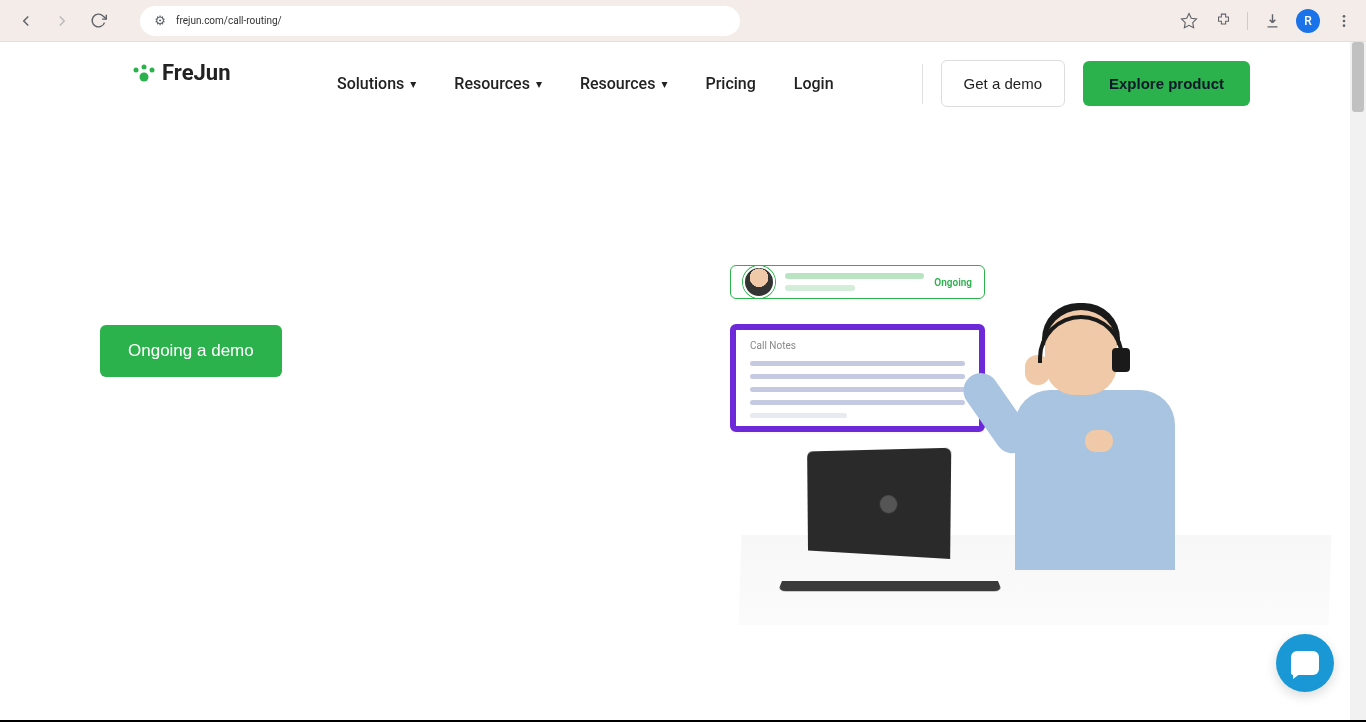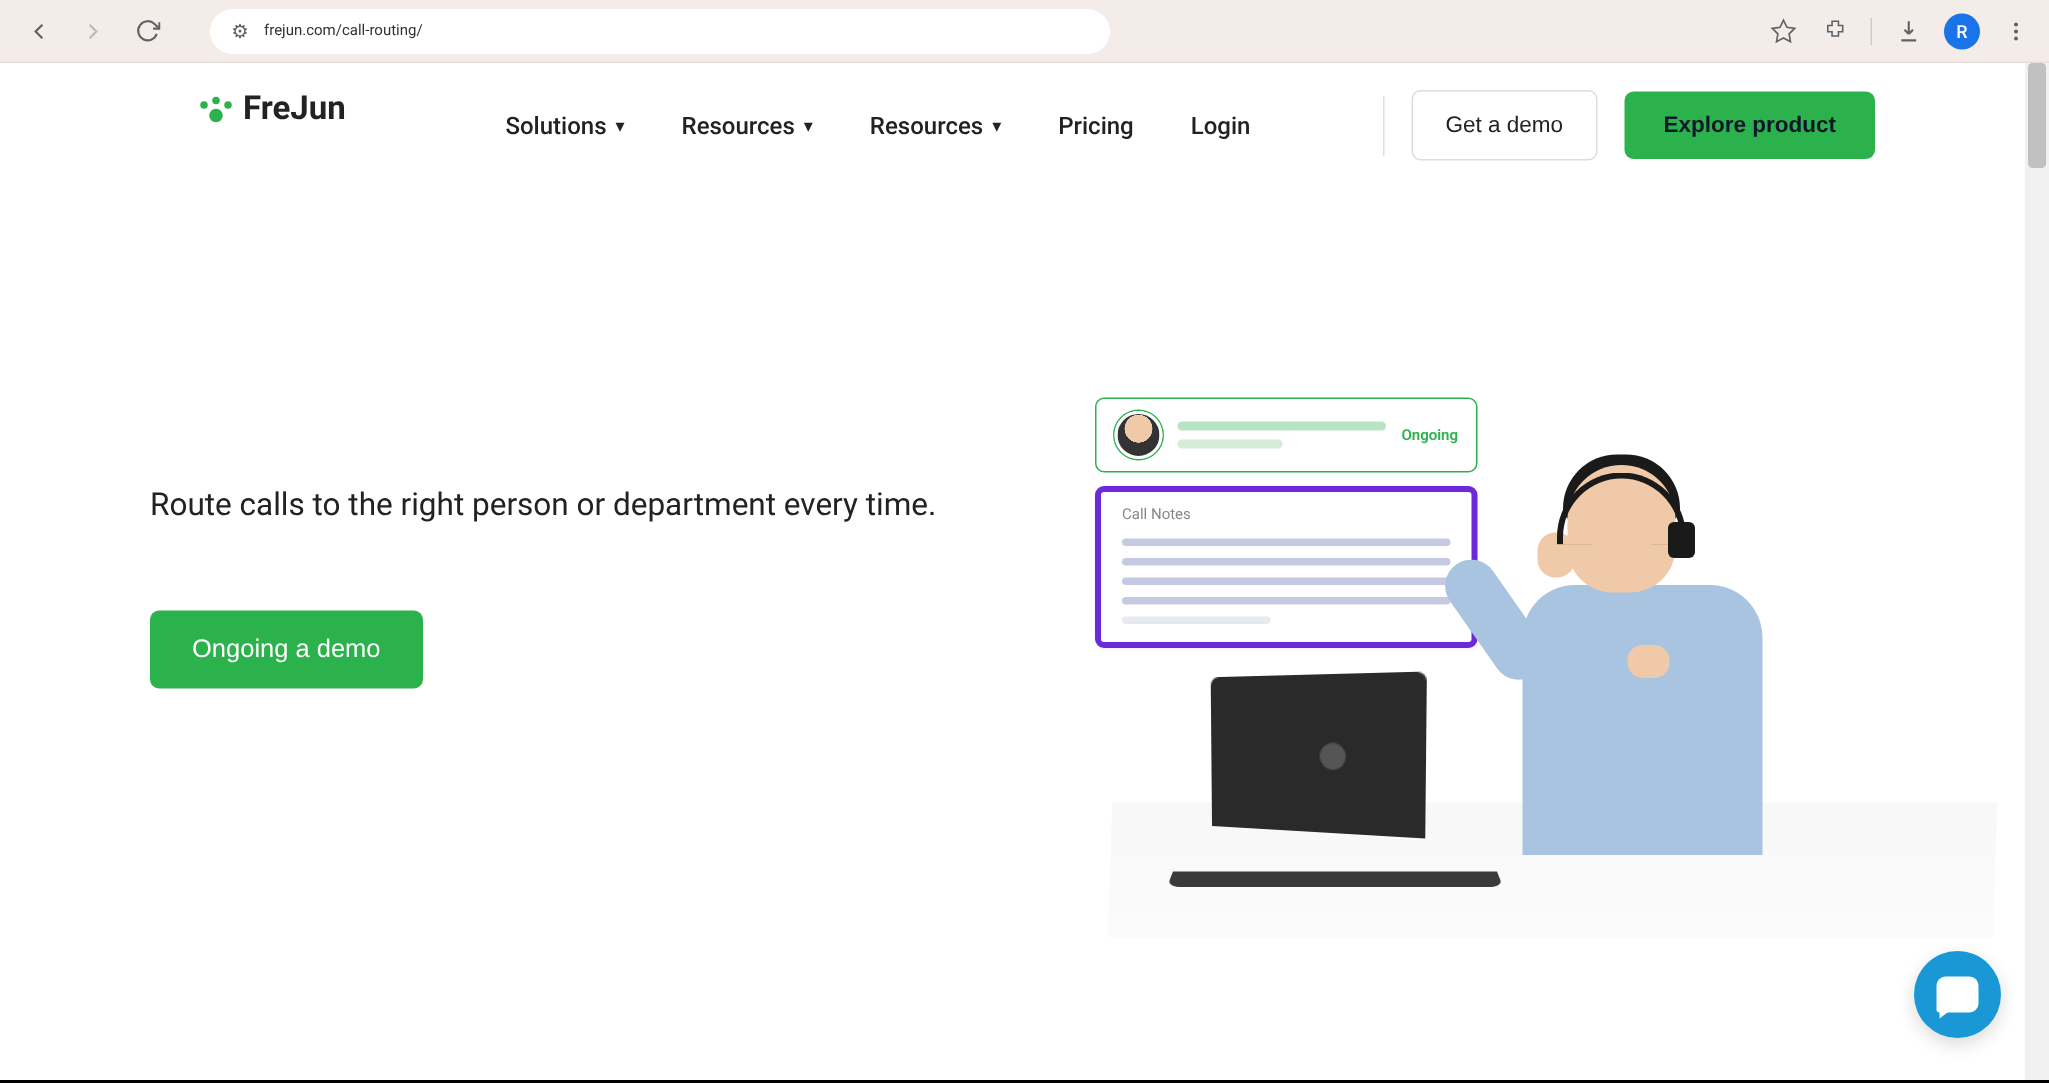--- a/index.html
+++ b/index.html
@@ -37,27 +37,27 @@
     
     
     .hero { display: flex; padding: 140px 100px 0; gap: 40px; align-items: flex-start; }
     .hero-left { flex: 1; padding-top: 60px; }
     .hero-title { font-size: 44px; font-weight: 700; color: #222; margin-bottom: 38px; letter-spacing: -0.5px; }
     .hero-subtitle { font-size: 21px; color: #222; margin-bottom: 58px; font-weight: 400; }
     .btn-schedule { padding: 16px 28px; border: none; border-radius: 6px; background: #2bb24c; color: #fff; font-size: 17px; font-weight: 500; cursor: pointer; }
     .hero-right { width: 520px; position: relative; height: 360px; }
     
     
-    .card1 { position: absolute; top: 0; left: 0; width: 255px; height: 50px; background: #fff; border: 1px solid #2bb24c; border-radius: 6px; padding: 8px 12px; display: flex; align-items: center; gap: 10px; }
+    .card1 { position: absolute; top: 0; left: 0; width: 255px; height: 34px; background: #fff; border: 1px solid #2bb24c; border-radius: 6px; padding: 8px 12px; display: flex; align-items: center; gap: 10px; }
     .avatar { width: 32px; height: 32px; border-radius: 50%; background: radial-gradient(circle at 50% 35%, #f0c9a8 40%, #333 41%); border: 2px solid #fff; box-shadow: 0 0 0 1px #2bb24c; flex-shrink: 0; }
     .card1-lines { flex: 1; display: flex; flex-direction: column; gap: 6px; }
     .line-green-dark { height: 6px; background: #b9e4c2; border-radius: 3px; width: 100%; }
     .line-green-light { height: 6px; background: #d4edd9; border-radius: 3px; width: 50%; }
     .status-ongoing { font-size: 10px; color: #2bb24c; font-weight: 600; }
-    .card2 { position: absolute; top: 59px; left: 0; width: 255px; height: 108px; background: #fff; border: 4px solid #6d28d9; border-radius: 6px; padding: 10px 14px; box-shadow: 0 1px 3px rgba(0,0,0,0.05); }
+    .card2 { position: absolute; top: 59px; left: 0; width: 255px; height: 108px; background: #fff; border: 6px solid #6d28d9; border-radius: 6px; padding: 10px 14px; box-shadow: 0 1px 3px rgba(0,0,0,0.05); }
     .card2-title { font-size: 10px; color: #888; margin-bottom: 10px; }
     .line-gray { height: 5px; background: #c5cae2; border-radius: 3px; margin-bottom: 8px; }
     .line-gray:last-child { width: 45%; background: #e8eaf2; }
     
     .person-area { position: absolute; right: 0; top: 0; width: 330px; height: 360px; }
     .desk-shadow { position: absolute; bottom: 0; left: -180px; right: -80px; height: 90px; background: linear-gradient(180deg, rgba(230,230,230,0.3) 0%, rgba(250,250,250,0.8) 100%); transform: skewX(-2deg); }
     .laptop { position: absolute; bottom: 30px; left: -140px; width: 220px; height: 145px; }
     .laptop-screen { position: absolute; top: 0; left: 20px; width: 150px; height: 105px; background: #2a2a2a; border-radius: 6px 6px 0 0; transform: perspective(400px) rotateX(-3deg) rotateY(-18deg); }
     .laptop-base { position: absolute; bottom: 0; left: 0; width: 220px; height: 18px; background: #3a3a3a; border-radius: 0 0 8px 8px; transform: perspective(400px) rotateX(55deg); }
     .laptop-logo { position: absolute; top: 45px; left: 80px; width: 18px; height: 18px; background: #555; border-radius: 50%; }
@@ -168,21 +168,20 @@
       <div class="nav-actions">
         <div class="nav-divider"></div>
         <button class="btn-outline">Get a demo</button>
         <button class="btn-primary">Explore product</button>
       </div>
     </nav>
   </header>
 
   <section class="hero">
     <div class="hero-left">
-      <p class="hero-subtitle">Route calls to the right person or department every time.</p>
       <button class="btn-schedule">Ongoing a demo</button>
     </div>
     <div class="hero-right">
       <div class="card1">
         <div class="avatar"></div>
         <div class="card1-lines">
           <div class="line-green-dark"></div>
           <div class="line-green-light"></div>
         </div>
         <span class="status-ongoing">Ongoing</span>

